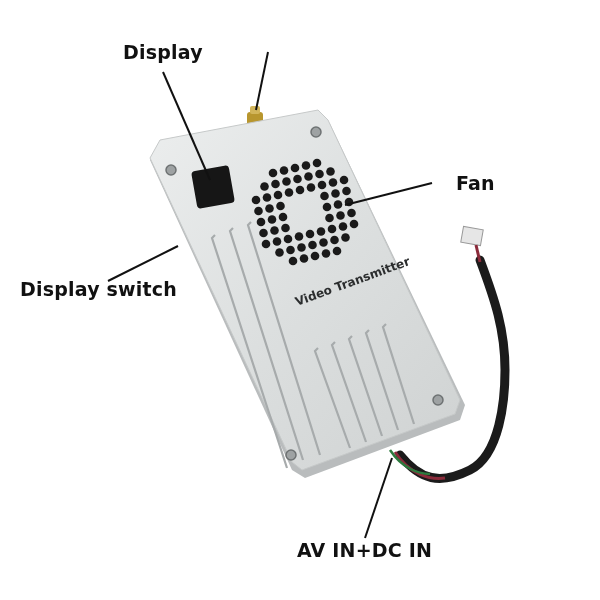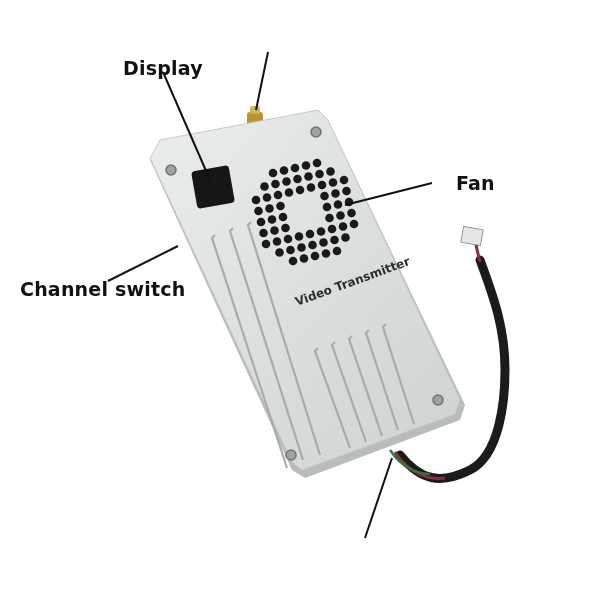--- a/index.html
+++ b/index.html
@@ -130,16 +130,17 @@
 
     <g stroke="#111" stroke-width="2" fill="none">
       <line x1="163" y1="72" x2="210" y2="180"></line>
       <line x1="268" y1="52" x2="256" y2="110"></line>
       <line x1="432" y1="183" x2="345" y2="205"></line>
       <line x1="108" y1="281" x2="178" y2="246"></line>
       <line x1="365" y1="538" x2="392" y2="458"></line>
     </g>
   </svg>
 
-  <div class="label" style="left:123px; top:43px;margin-top:16px;">Display</div>
+  <div class="label" style="left:123px; top:43px;">Display</div>
   <div class="label" style="left:456px; top:174px;">Fan</div>
-  <div class="label" style="left:20px; top:280px;">Channel switch</div>
+  <div class="label" style="left:20px; top:280px;">Display switch</div>
+  <div class="label" style="left:297px; top:541px;">AV IN+DC IN</div>
 </div>
 
 </body></html>

